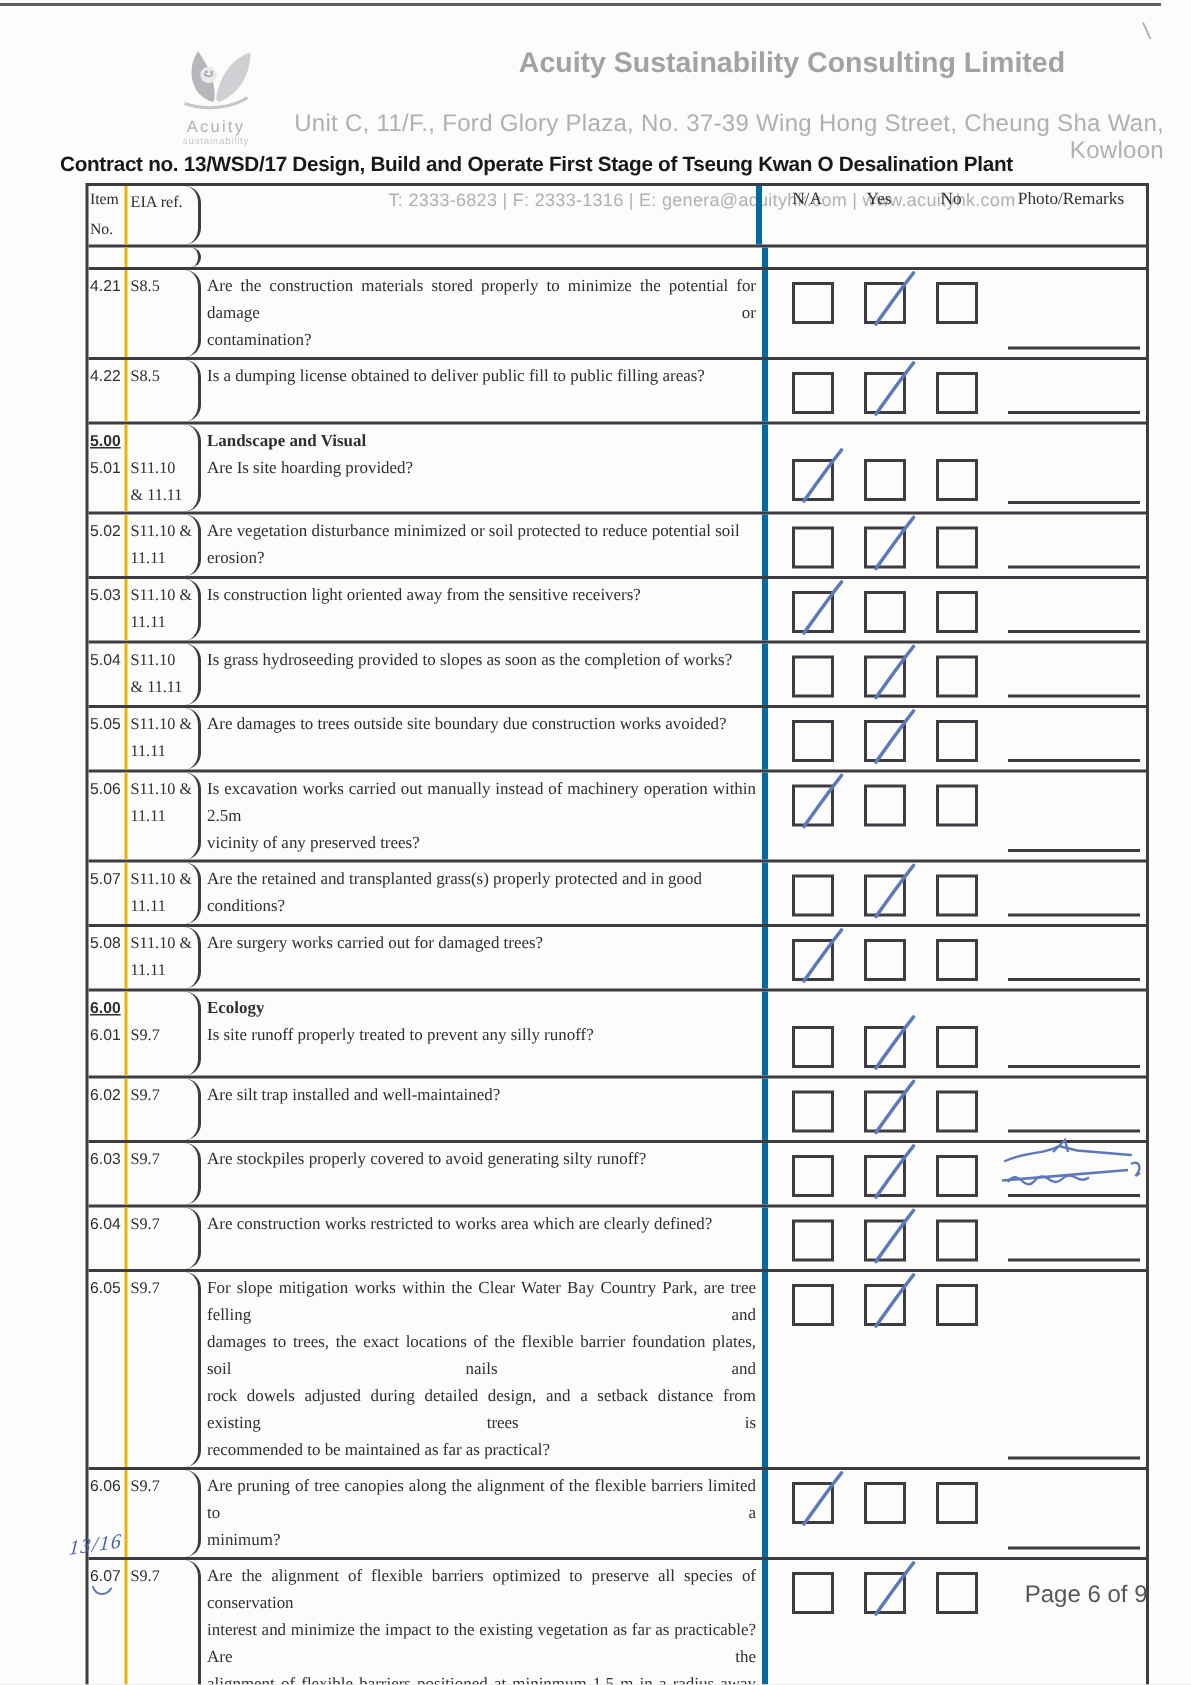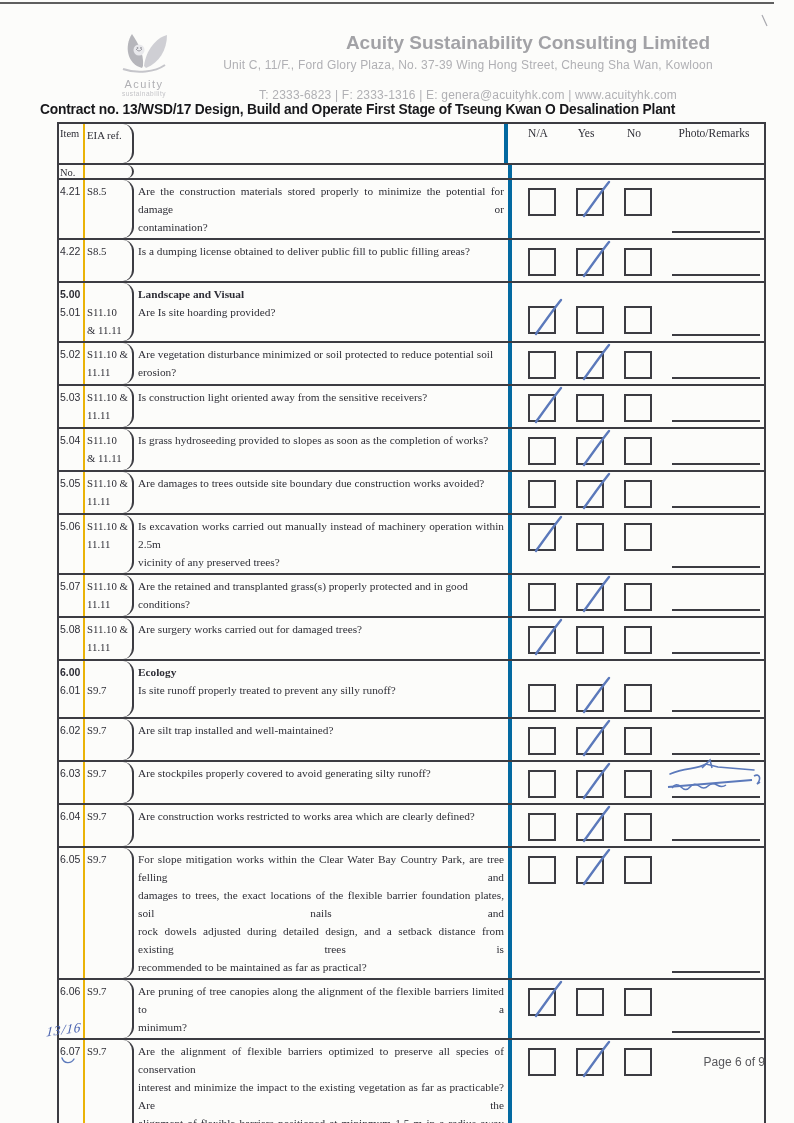--- a/index.html
+++ b/index.html
@@ -8,66 +8,66 @@
   .scan-topline{position:absolute;top:2px;left:0;width:774px;height:2px;background:#5f5f5f;}
   .corner-mark{position:absolute;right:24px;top:14px;width:10px;height:14px;}
 
   
   .logo{position:absolute;left:96px;top:28px;width:96px;text-align:center;}
   .logo-name{font-family:"Liberation Sans",sans-serif;font-size:11px;letter-spacing:1.5px;color:#b0b0b4;}
   .logo-sub{font-family:"Liberation Sans",sans-serif;font-size:6.5px;letter-spacing:.5px;color:#c3c3c7;}
   .head-text{position:absolute;left:160px;top:32px;width:616px;text-align:center;
              font-family:"Liberation Sans",sans-serif;color:#b0b0b4;}
   .company{font-size:19px;font-weight:bold;color:#a2a2a6;white-space:nowrap;padding-left:120px;}
-  .addr{font-size:12px;margin-top:4px;letter-spacing:.2px;}
+  .addr{font-size:16px;margin-top:20px;letter-spacing:.2px;text-align:right;}
   .contact{font-size:12px;margin-top:16px;letter-spacing:.2px;}
   .doc-title{position:absolute;left:40px;top:102px;width:740px;text-align:left;
              font-family:"Liberation Sans",sans-serif;font-weight:bold;font-size:13.8px;
              color:#18181b;letter-spacing:-.2px;white-space:nowrap;}
 
   
   .ctable{position:absolute;left:57px;top:122px;width:709px;border:2px solid #3c3c42;box-sizing:border-box;}
   .t-row{display:flex;border-bottom:2px solid #3c3c42;position:relative;min-height:36px;box-sizing:border-box;}
   .t-row:last-child{border-bottom:0;}
   .c-item{flex:0 0 23px;border-right:2px solid #eab308;font-family:"Liberation Sans",sans-serif;
           font-size:10.5px;line-height:18px;padding:2px 0 2px 1px;position:relative;box-sizing:content-box;}
   .c-eia{flex:0 0 45px;border-right:2px solid #3c3c42;font-size:10.8px;line-height:18px;
          padding:2px 0 2px 2px;white-space:nowrap;border-radius:11px;}
   .c-q{flex:1 1 auto;border-right:4px solid #0369a1;font-size:11.3px;line-height:18px;
        padding:2px 4px;overflow:hidden;}
   .q-line.just{text-align:justify;text-align-last:justify;}
   .section-title{font-weight:bold;}
-  .section-item{font-weight:bold;}
+  .section-item{font-weight:bold;text-decoration:underline;}
   .c-ans{flex:0 0 252px;display:flex;align-items:flex-start;padding:8px 0 5px 16px;box-sizing:border-box;border-radius:17px;}
   .row-section .c-ans{padding-top:23px;}
   .cb{width:28px;height:28px;border:2px solid #3c3c42;box-sizing:border-box;display:inline-block;
       position:relative;flex:0 0 28px;}
   .cb + .cb{margin-left:20px;}
   .tick{position:absolute;left:-1px;top:-10px;width:34px;height:40px;overflow:visible;pointer-events:none;}
   .remark-line{margin-left:20px;align-self:flex-end;width:88px;height:26px;flex:0 0 88px;
                border-bottom:2px solid #3c3c42;position:relative;}
   .scribble{position:absolute;left:-6px;top:-14px;width:108px;height:42px;overflow:visible;}
   .item-mark{position:absolute;left:2px;top:17px;width:14px;height:8px;}
 
   
   .header-row{height:41px;min-height:41px;}
   .header-row .c-item{font-family:"Liberation Serif",serif;font-size:10.5px;line-height:16px;}
-  .hdr-no{margin-top:23px;}
+  .hdr-no{margin-top:4px;}
   .header-row .c-ans{padding-top:3px;font-size:11.5px;}
   .hdr-lbl{display:inline-block;width:28px;text-align:center;flex:0 0 28px;}
   .hdr-lbl + .hdr-lbl{margin-left:20px;}
   .hdr-remarks{display:inline-block;margin-left:16px;width:100px;text-align:center;flex:0 0 100px;}
   .spacer-row{height:15px;min-height:15px;}
 
   
   .hand-number{position:absolute;left:46px;top:1022px;font-size:13.5px;color:#4a63b0;
                font-style:italic;font-family:"Liberation Serif",serif;
                transform:rotate(-8deg) skewX(-12deg);letter-spacing:1px;}
   .page-num{position:absolute;right:29px;top:1055px;font-family:"Liberation Sans",sans-serif;
-            font-size:12px;color:#57575b;}
+            font-size:16px;color:#57575b;}
 </style>
 </head>
 <body>
 
 <div class="page">
 
   <div class="scan-topline"></div>
   <svg class="corner-mark" viewBox="0 0 10 14">
     <path d="M2 1 L7 12" stroke="#a8a8ae" stroke-width="1.2" fill="none"></path>
   </svg>

